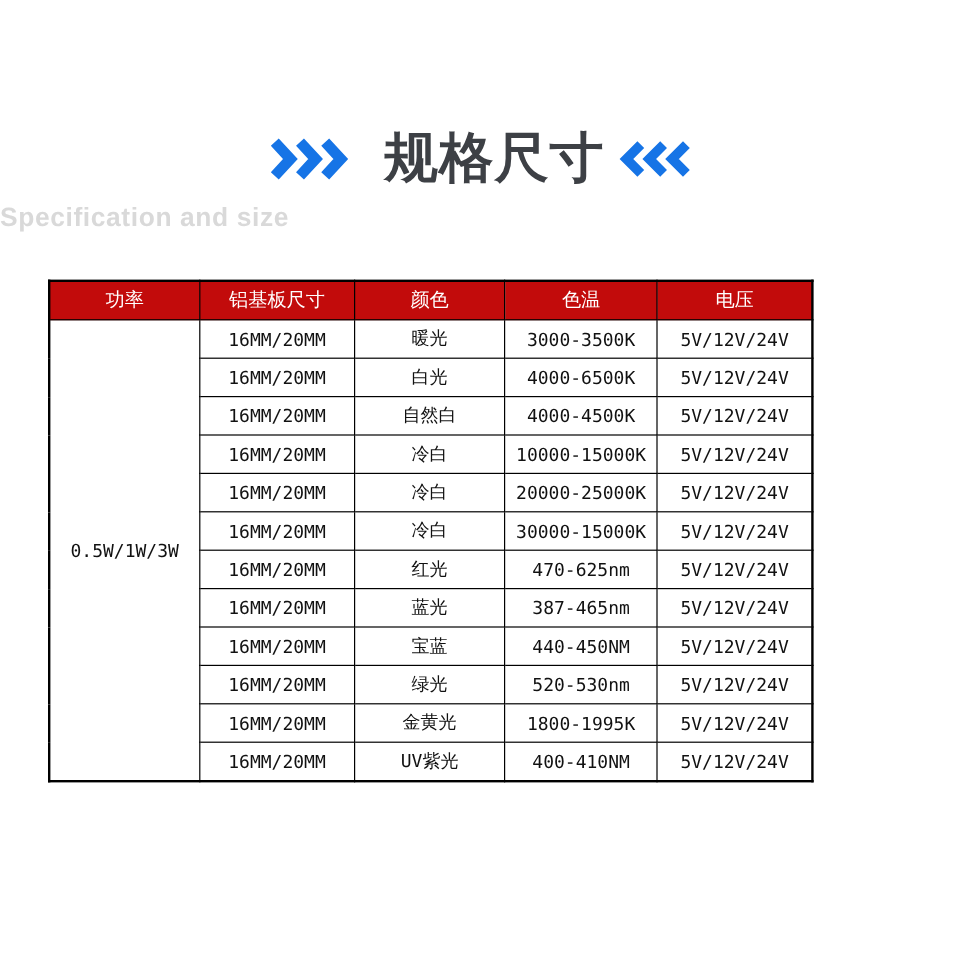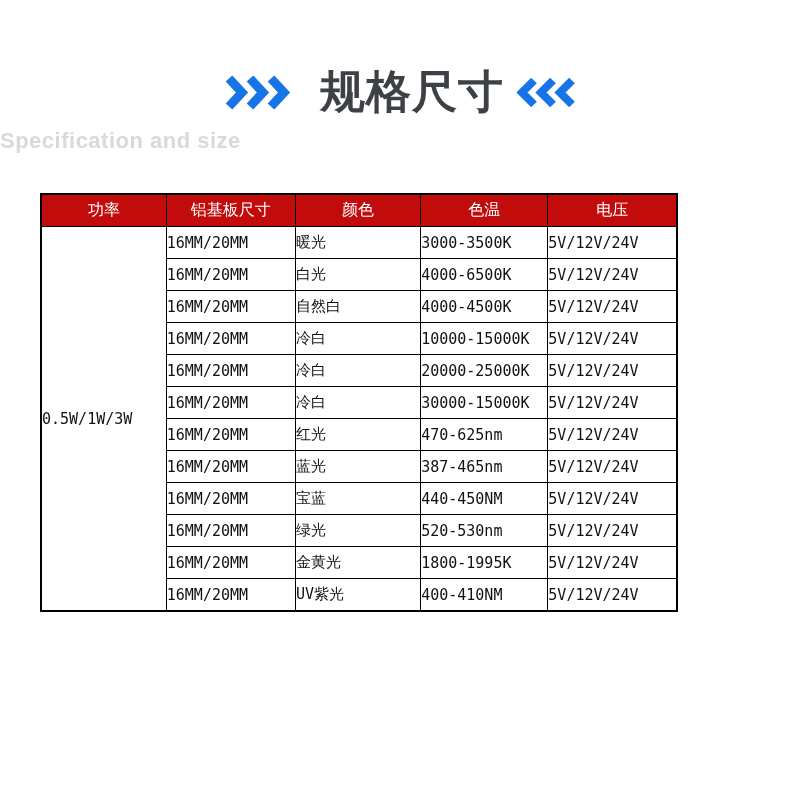--- a/index.html
+++ b/index.html
@@ -13,21 +13,21 @@
   }
   .page {
     position: relative;
     width: 800px;
     height: 800px;
     background: #ffffff;
   }
 
   
   .title-row {
-    padding-top: 63px;
+    padding-top: 103px;
     display: flex;
     justify-content: center;
     align-items: center;
     height: 58px;
     box-sizing: content-box;
   }
   .chev {
     color: var(--arrow-blue, #1674e6);
     overflow: visible;
     flex: 0 0 auto;
@@ -71,20 +71,21 @@
     text-align: center;
     vertical-align: middle;
     padding: 0;
   }
   table.spec td {
     font-family: "DejaVu Sans Mono", "Liberation Mono", monospace;
     font-size: 15px;
     color: #111111;
     height: 31px;
     border: 1px solid #000000;
+    text-align: center;
     vertical-align: middle;
     padding: 0;
     background: #ffffff;
     white-space: nowrap;
   }
   col.c1 { width: 19.7%; }
   col.c2 { width: 20.3%; }
   col.c3 { width: 19.7%; }
   col.c4 { width: 20.0%; }
   col.c5 { width: 20.3%; }

